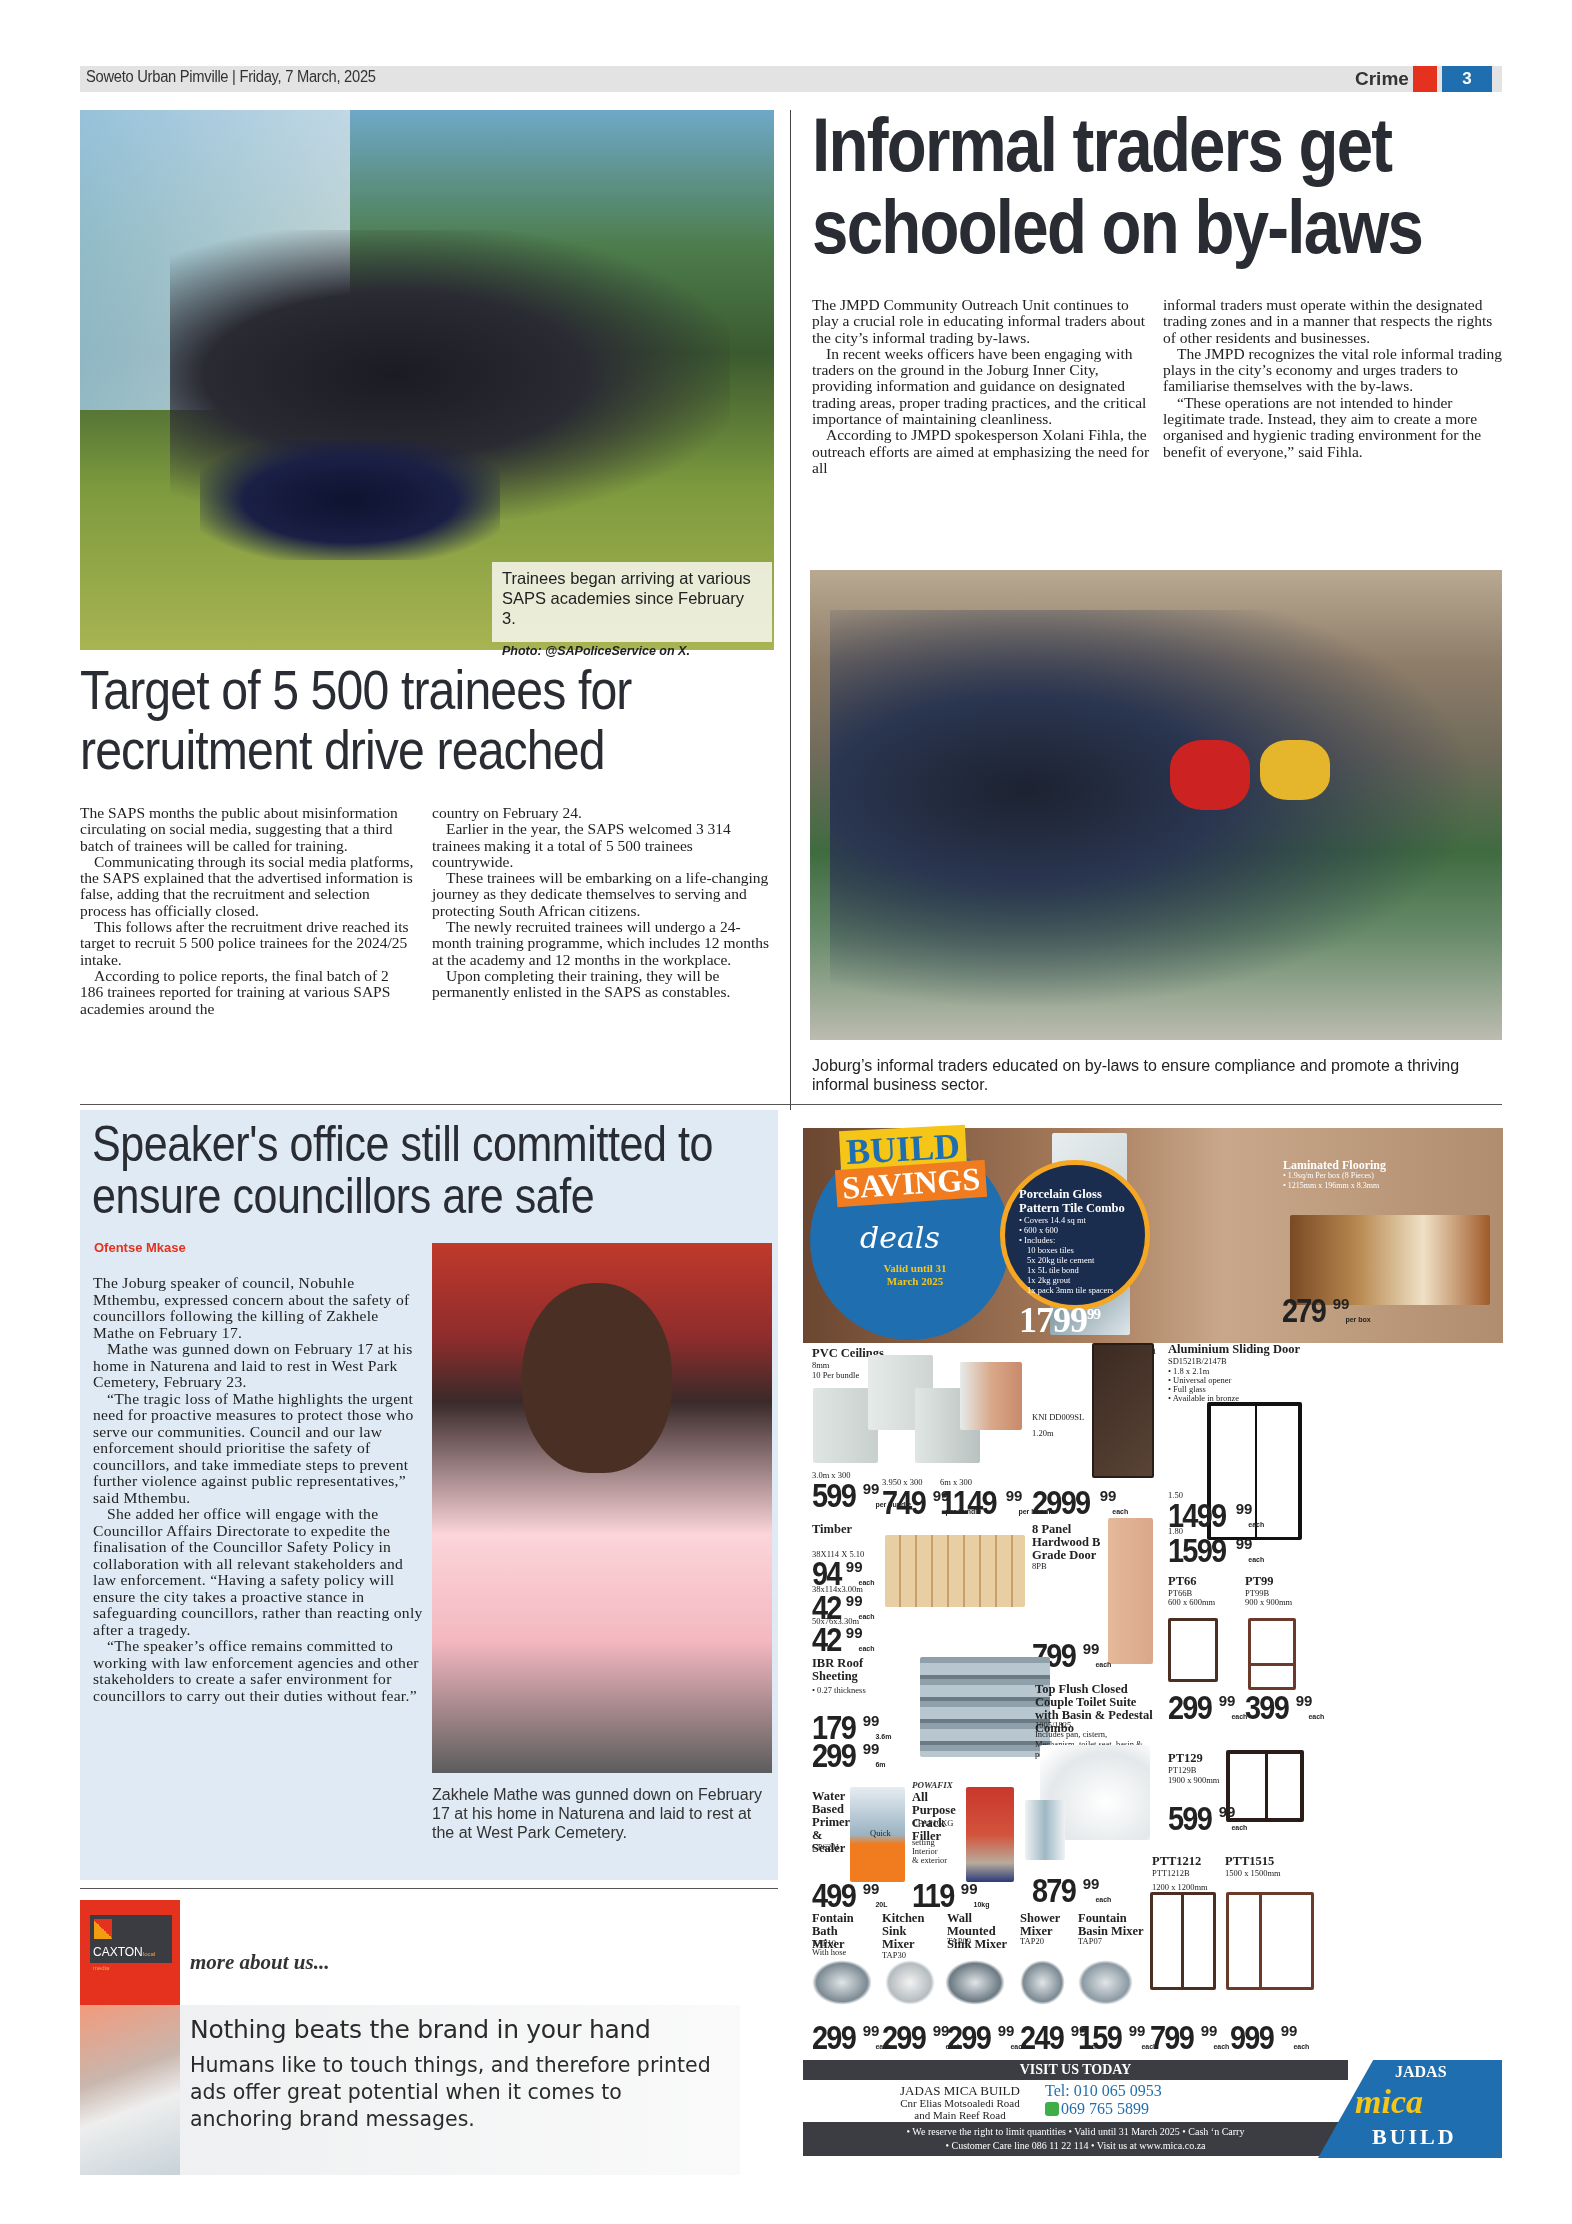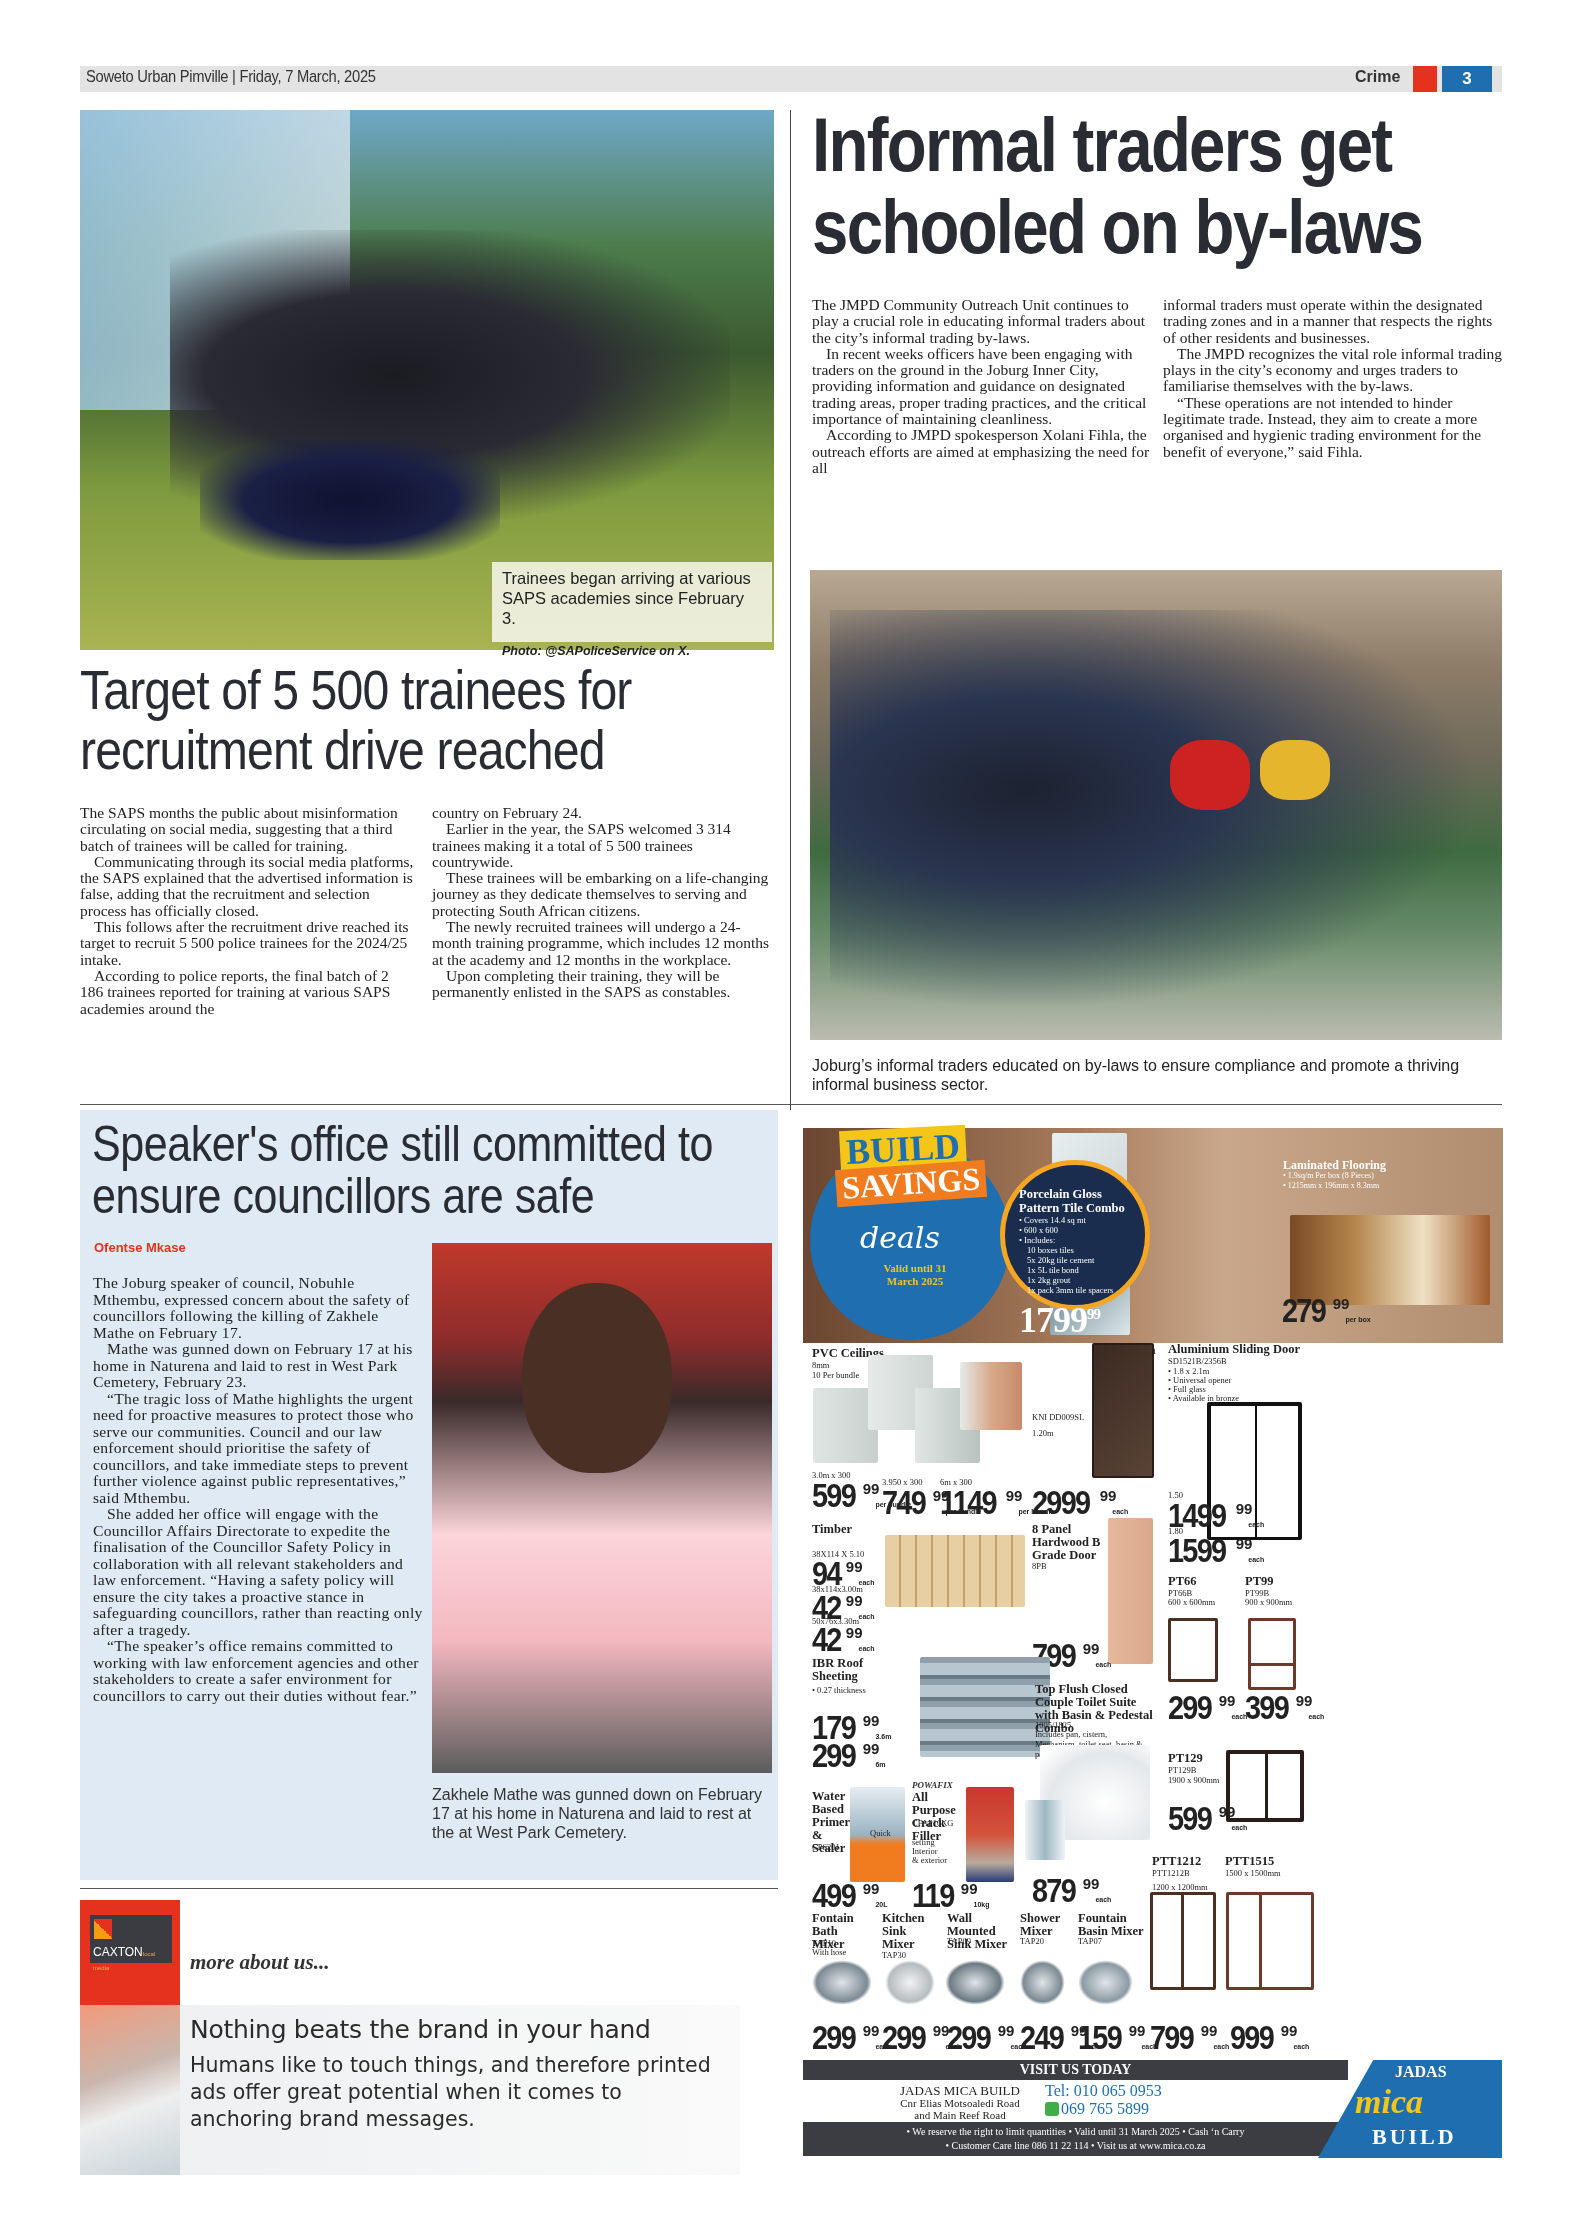--- a/index.html
+++ b/index.html
@@ -1,21 +1,21 @@
 <!DOCTYPE html>
 <html><head>
 <meta charset="utf-8">
 <style>
 *{box-sizing:border-box;margin:0;padding:0}
 body{width:1572px;height:2224px;background:#fff;position:relative;font-family:"Liberation Serif",serif;color:#222;overflow:hidden}
 .abs{position:absolute}
 
 #hdr{left:80px;top:66px;width:1422px;height:26px;background:#e3e3e3}
 #hdr-left{left:86px;top:68px;font-family:"Liberation Sans",sans-serif;font-size:16px;color:#333;letter-spacing:-0.3px;transform:scaleX(.92);transform-origin:left}
-#hdr-crime{left:1355px;top:68px;font-family:"Liberation Sans",sans-serif;font-weight:bold;font-size:16px;color:#333}
+#hdr-crime{left:1355px;top:68px;font-family:"Liberation Sans",sans-serif;font-weight:bold;font-size:19px;color:#333}
 #hdr-red{left:1413px;top:66px;width:24px;height:26px;background:#e4321f}
 #hdr-num{left:1442px;top:66px;width:50px;height:26px;background:#1f6fb0;color:#fff;font-family:"Liberation Sans",sans-serif;font-weight:bold;font-size:17px;text-align:center;line-height:26px}
 
 .photo{overflow:hidden}
 #photo1{left:80px;top:110px;width:694px;height:540px;background:linear-gradient(180deg,#6fa8c8 0%,#4d7d4d 25%,#3b5a2f 45%,#7d9a3e 70%,#a9b452 100%)}
 #photo1 .bus{position:absolute;left:0;top:0;width:270px;height:300px;background:linear-gradient(90deg,#9dc6dd,#cfe0ea);opacity:.85}
 #photo1 .grp{position:absolute;left:90px;top:120px;width:560px;height:290px;background:radial-gradient(ellipse at 40% 50%,#1b1b22 0%,#2a2a33 40%,rgba(40,40,50,0) 75%)}
 #photo1 .bags{position:absolute;left:120px;top:330px;width:300px;height:120px;background:radial-gradient(ellipse at 50% 50%,#0e1330 0%,#1a1f45 50%,rgba(20,20,40,0) 80%)}
 #cap1{left:492px;top:562px;width:280px;height:80px;background:rgba(245,245,235,.88);padding:6px 10px;font-family:"Liberation Sans",sans-serif}
 #cap1 .t{font-size:16.5px;line-height:20px;color:#222}
@@ -215,21 +215,21 @@
 <div class="abs pd" style="left:940px;top:1477px">6m x 300</div>
 <div class="abs price" style="left:940px;top:1487px"><span class="big">1149</span><sup>99</sup><span class="u">per bundle</span></div>
 
 <div class="abs pt" style="left:1092px;top:1343px;width:60px;font-size:13px;line-height:13.5px">Aluminium Bronze Entrance Sidelight Door</div>
 <div class="abs pd" style="left:1032px;top:1412px">KNI DD009SL</div>
 <div class="abs pd" style="left:1032px;top:1428px">1.20m</div>
 <div class="abs img" style="left:1092px;top:1343px;width:62px;height:135px;background:linear-gradient(135deg,#3b2a22,#5a4336);border:2px solid #2a1d17"></div>
 <div class="abs price" style="left:1032px;top:1487px"><span class="big">2999</span><sup>99</sup><span class="u">each</span></div>
 
 <div class="abs pt" style="left:1168px;top:1343px">Aluminium Sliding Door</div>
-<div class="abs pd" style="left:1168px;top:1356px">SD1521B/2356B</div>
+<div class="abs pd" style="left:1168px;top:1356px">SD1521B/2147B</div>
 <div class="abs pd" style="left:1168px;top:1366px">• 1.8 x 2.1m</div>
 <div class="abs pd" style="left:1168px;top:1375px">• Universal opener</div>
 <div class="abs pd" style="left:1168px;top:1384px">• Full glass</div>
 <div class="abs pd" style="left:1168px;top:1393px">• Available in bronze</div>
 <div class="abs img" style="left:1207px;top:1402px;width:95px;height:138px;border:4px solid #111;border-bottom-width:3px">
     <div style="position:absolute;left:44px;top:0;width:2px;height:100%;background:#111"></div>
   </div>
 <div class="abs pd" style="left:1168px;top:1490px">1.50</div>
 <div class="abs price" style="left:1168px;top:1500px"><span class="big">1499</span><sup>99</sup><span class="u">each</span></div>
 <div class="abs pd" style="left:1168px;top:1526px">1.80</div>

